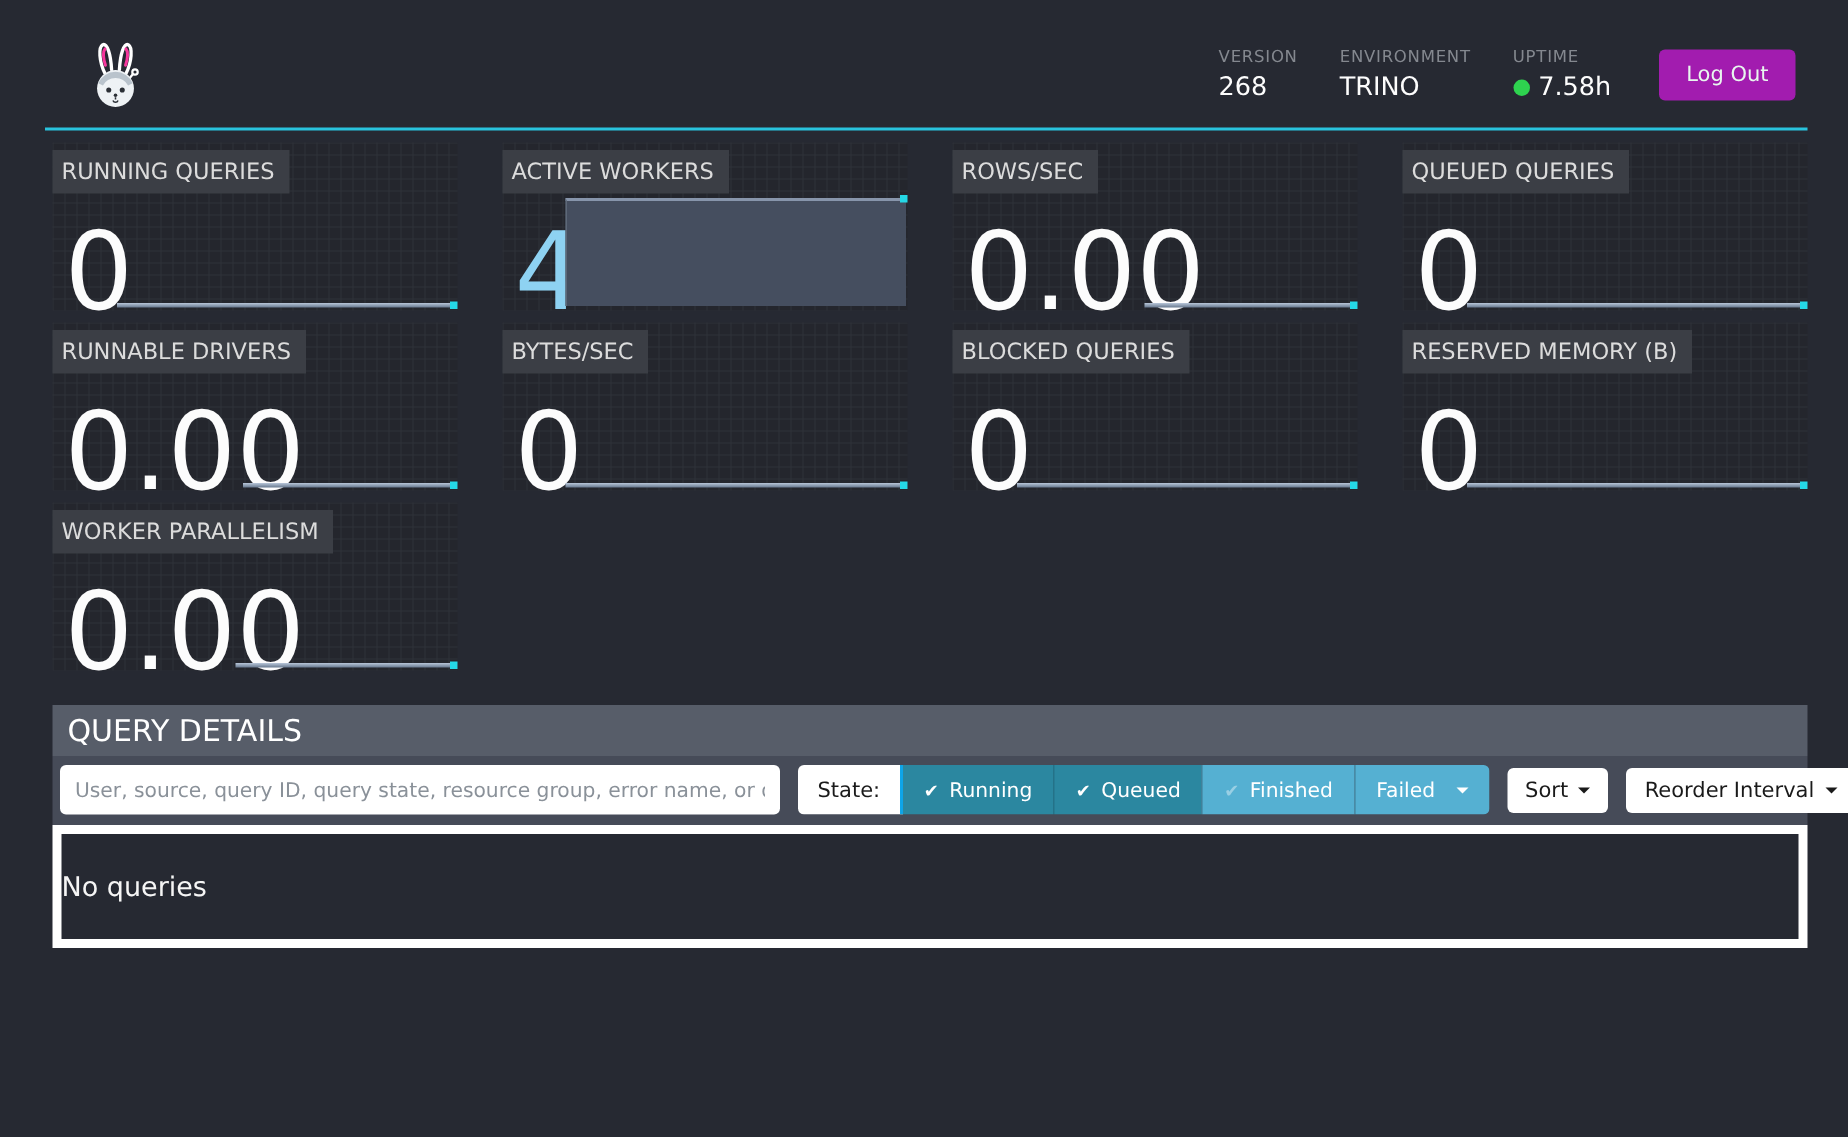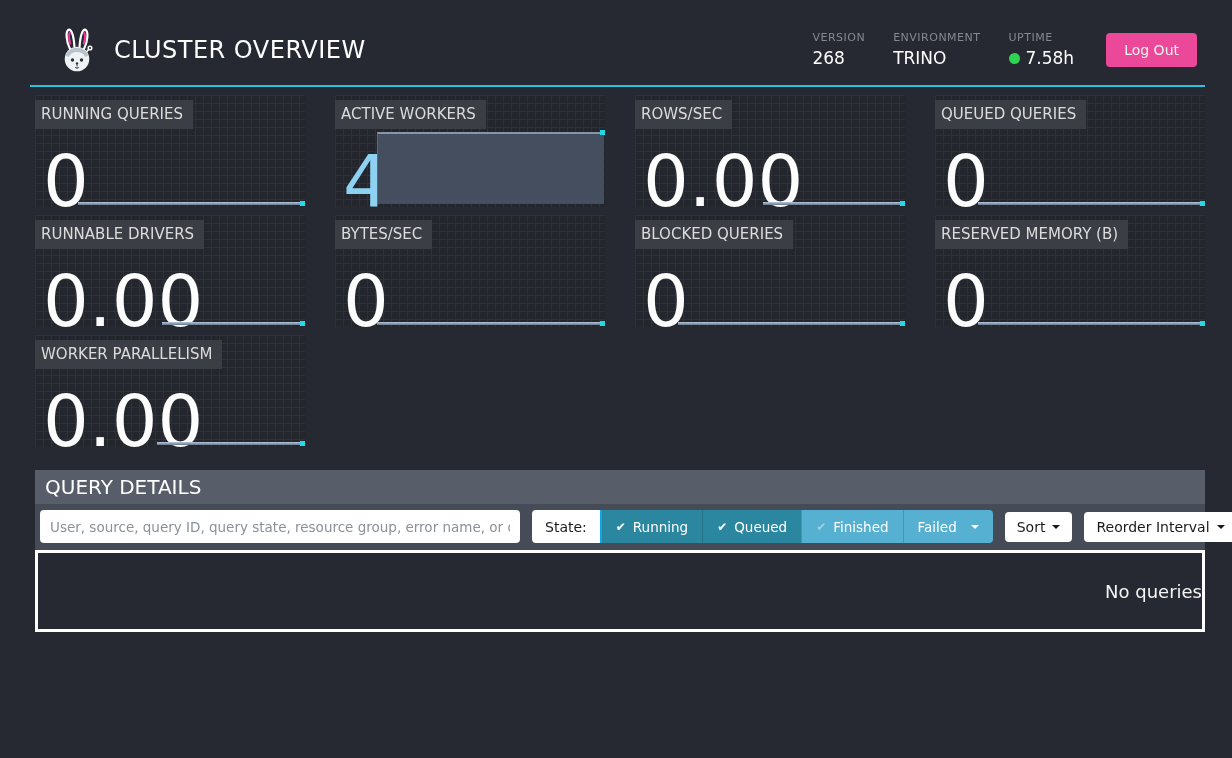--- a/index.html
+++ b/index.html
@@ -19,21 +19,21 @@
   }
   .logo{margin-left:28px;flex:0 0 auto;display:flex;align-items:center;}
   .page-title{margin-left:18px;font-size:24px;color:#fdfdfd;letter-spacing:.5px;}
   .nav-stats{margin-left:auto;display:flex;gap:28px;align-items:flex-end;}
   .stat{display:flex;flex-direction:column;gap:4px;}
   .stat-label{font-size:11px;color:#84888f;letter-spacing:.5px;}
   .stat-value{font-size:17px;color:#fdfdfd;display:flex;align-items:center;gap:6px;}
   .green-dot{width:11px;height:11px;border-radius:50%;background:#2ed34f;display:inline-block;}
   .logout-btn{
     margin-left:32px;margin-right:8px;
-    background:#ec4899;color:#e8f6ee;border:none;border-radius:4px;
+    background:#a21caf;color:#e8f6ee;border:none;border-radius:4px;
     font-size:14px;padding:9px 18px;cursor:pointer;
     font-family:inherit;
   }
   
   .metrics-grid{
     margin:8px 27px 0 35px;
     display:grid;grid-template-columns:repeat(4,1fr);
     column-gap:30px;row-gap:8px;
   }
   .card{
@@ -114,22 +114,22 @@
     display:flex;align-items:center;font-size:14px;color:#1a1a1a;
     padding:0 12px;margin-left:12px;cursor:pointer;flex:0 0 auto;
     font-family:inherit;
   }
   .caret{
     display:inline-block;width:0;height:0;
     border-left:4px solid transparent;border-right:4px solid transparent;
     border-top:4px solid currentColor;margin-left:7px;
   }
   .qd-panel{
-    border:3px solid #ffffff;height:82px;box-sizing:border-box;
-    display:flex;align-items:center;justify-content:flex-end;
+    border:6px solid #ffffff;height:82px;box-sizing:border-box;
+    display:flex;align-items:center;justify-content:flex-start;
     color:#f5f5f5;font-size:18px;
   }
 </style>
 </head>
 <body>
 
 <header class="navbar">
   <div class="logo">
     <svg width="38" height="47" viewBox="0 0 38 47" aria-hidden="true">
       <g fill="none" stroke-linecap="round">
@@ -141,21 +141,20 @@
         <path d="M30.5 23.5 L28.5 26" stroke="#ffffff" stroke-width="1.5"></path>
       </g>
       <circle cx="19" cy="33" r="12.3" fill="#eef2f5"></circle>
       <path d="M7.6 29.5 a12.3 12.3 0 0 1 22.8 0 l-3 1.5 a9.5 9.5 0 0 0 -16.8 0 z" fill="#b9c3cc"></path>
       <circle cx="14.5" cy="34" r="1.7" fill="#2b2f36"></circle>
       <circle cx="23.5" cy="34" r="1.7" fill="#2b2f36"></circle>
       <circle cx="19" cy="37.5" r="1.2" fill="#2b2f36"></circle>
       <path d="M19 38.8 v1.6 M17.3 41 a1.8 1.8 0 0 0 3.4 0" stroke="#2b2f36" stroke-width="1" fill="none"></path>
     </svg>
   </div>
-  <div class="page-title">CLUSTER OVERVIEW</div>
 
   <div class="nav-stats">
     <div class="stat">
       <span class="stat-label">VERSION</span>
       <span class="stat-value">268</span>
     </div>
     <div class="stat">
       <span class="stat-label">ENVIRONMENT</span>
       <span class="stat-value">TRINO</span>
     </div>

